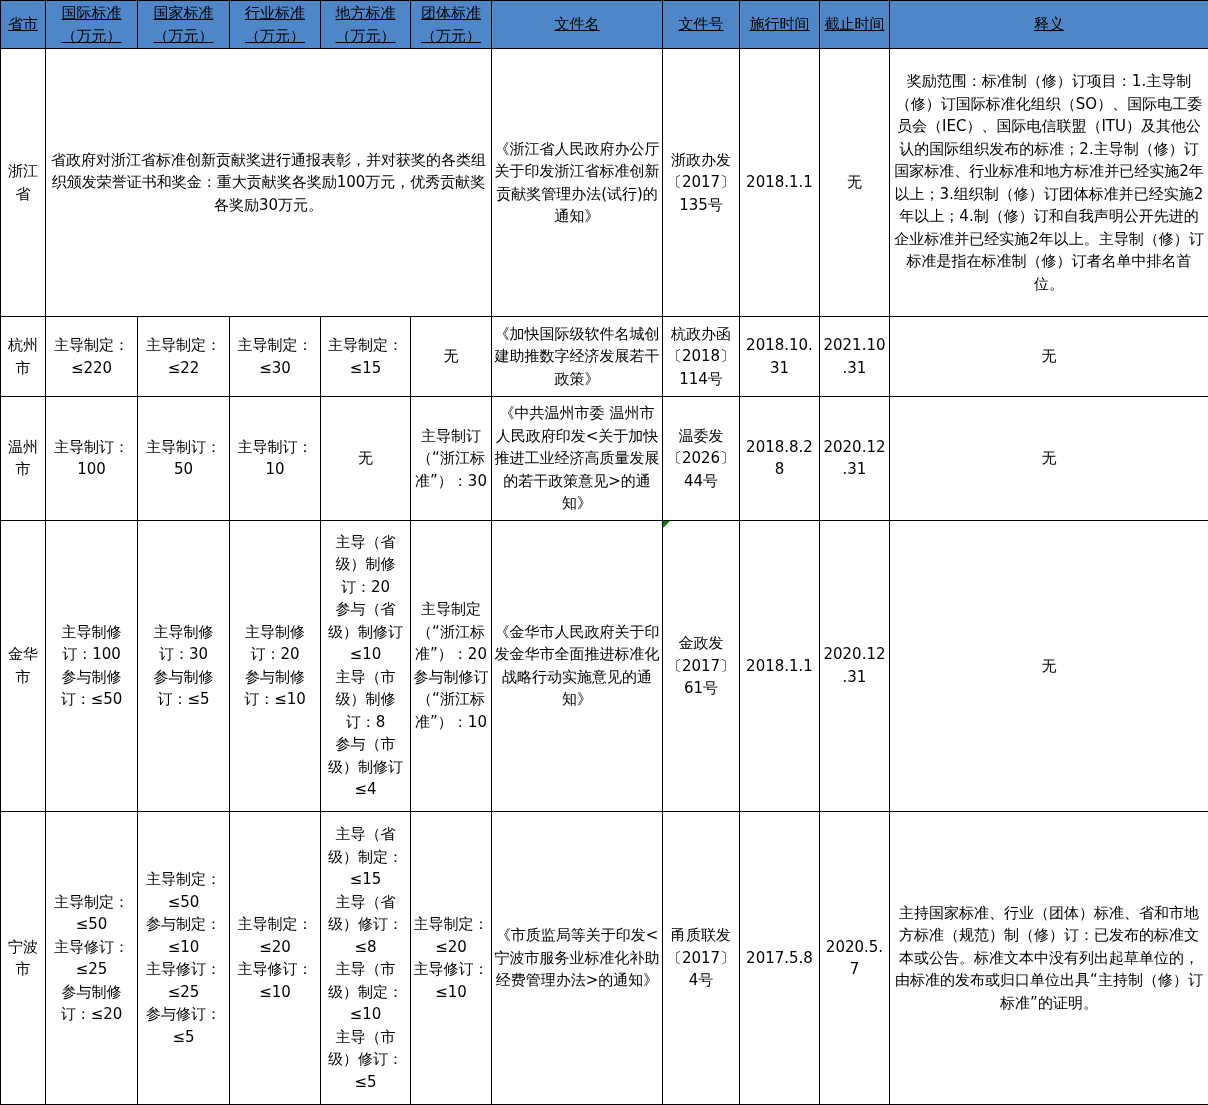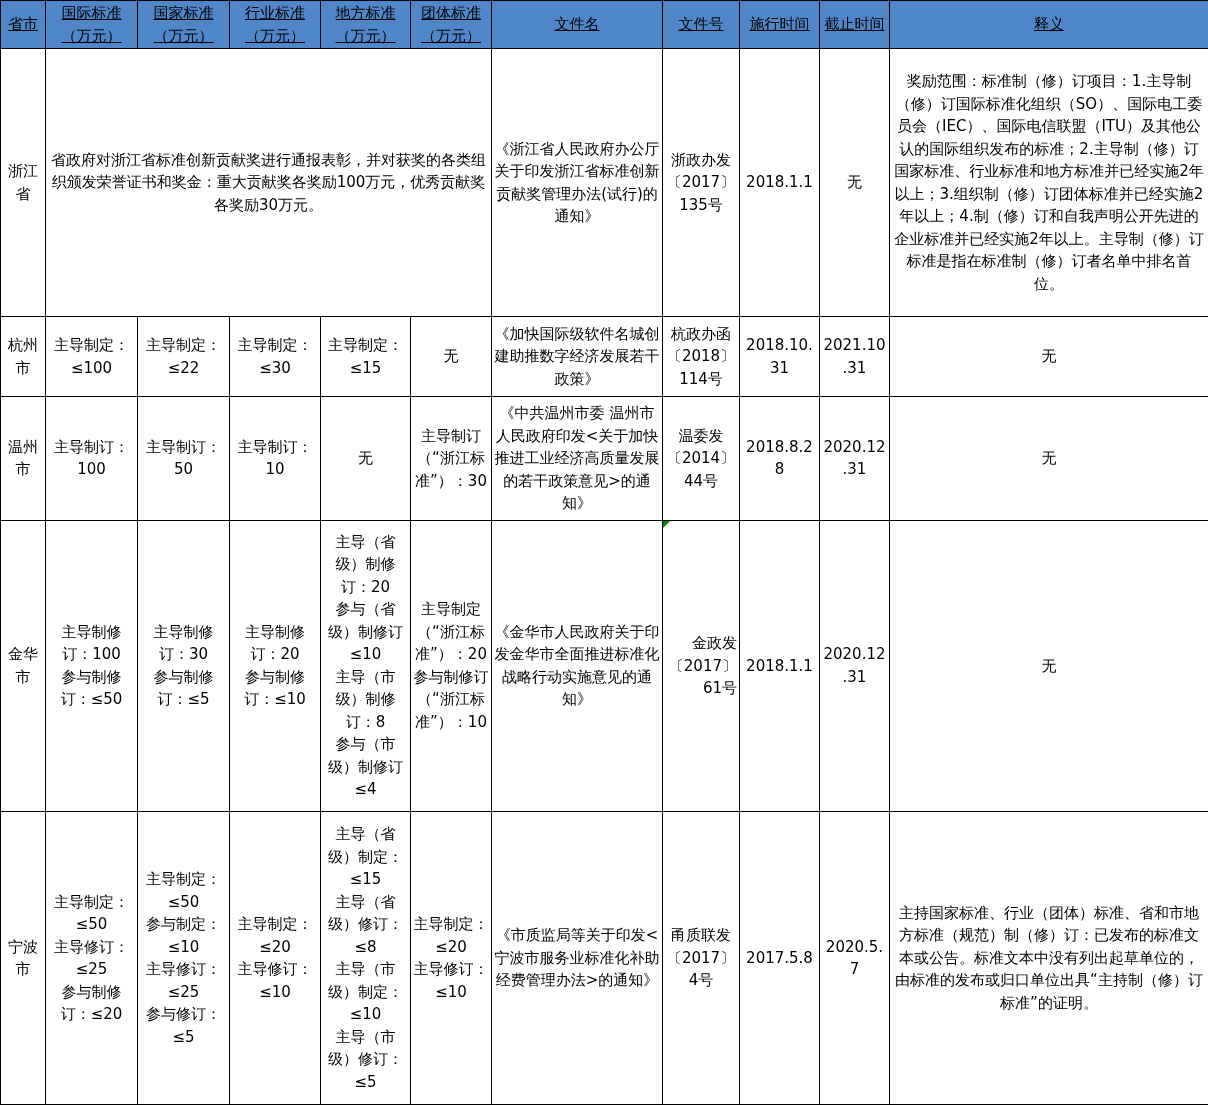--- a/index.html
+++ b/index.html
@@ -9,21 +9,21 @@
         font-size:15px;line-height:1.5;padding:1px 2px;
         white-space:pre-line;overflow-wrap:break-word;word-wrap:break-word;}
   thead tr{height:45px;text-decoration:underline;}
   th{background:#4E86C8;font-weight:400;}
   tbody tr:nth-child(1){height:251px;}
   tbody tr:nth-child(2){height:75px;padding-left:28px;}
   tbody tr:nth-child(3){height:110px;}
   tbody tr:nth-child(4){height:75px;}
   tbody tr:nth-child(5){height:274px;}
   tbody tr:nth-child(6){height:275px;}
-  td.doc-no-flagged{position:relative;text-align:right;}
+  td.doc-no-flagged{position:relative;}
   .corner-marker{position:absolute;left:0;top:0;width:0;height:0;
         border-top:7px solid #008000;border-right:7px solid transparent;}
 </style>
 </head>
 <body>
 
 <table>
   <colgroup>
     <col style="width:45px">
       <col style="width:92px">
@@ -57,40 +57,40 @@
       <td>浙江省</td>
       <td colspan="5">省政府对浙江省标准创新贡献奖进行通报表彰，并对获奖的各类组织颁发荣誉证书和奖金：重大贡献奖各奖励100万元，优秀贡献奖各奖励30万元。</td>
       <td>《浙江省人民政府办公厅关于印发浙江省标准创新贡献奖管理办法(试行)的通知》</td>
       <td>浙政办发〔2017〕135号</td>
       <td>2018.1.1</td>
       <td>无</td>
       <td>奖励范围：标准制（修）订项目：1.主导制（修）订国际标准化组织（SO）、国际电工委员会（IEC）、国际电信联盟（ITU）及其他公认的国际组织发布的标准；2.主导制（修）订国家标准、行业标准和地方标准并已经实施2年以上；3.组织制（修）订团体标准并已经实施2年以上；4.制（修）订和自我声明公开先进的企业标准并已经实施2年以上。主导制（修）订标准是指在标准制（修）订者名单中排名首位。</td>
     </tr>
     <tr>
       <td>杭州市</td>
-      <td>主导制定：≤100</td>
+      <td>主导制定：≤220</td>
       <td>主导制定：≤22</td>
       <td>主导制定：≤30</td>
       <td>主导制定：≤15</td>
       <td>无</td>
       <td>《加快国际级软件名城创建助推数字经济发展若干政策》</td>
       <td>杭政办函〔2018〕114号</td>
       <td>2018.10.31</td>
       <td>2021.10.31</td>
       <td>无</td>
     </tr>
     <tr>
       <td>温州市</td>
       <td>主导制订：100</td>
       <td>主导制订：50</td>
       <td>主导制订：10</td>
       <td>无</td>
       <td>主导制订（“浙江标准”）：30</td>
       <td>《中共温州市委 温州市人民政府印发&lt;关于加快推进工业经济高质量发展的若干政策意见&gt;的通知》</td>
-      <td>温委发〔2014〕44号</td>
+      <td>温委发〔2026〕44号</td>
       <td>2018.8.28</td>
       <td>2020.12.31</td>
       <td>无</td>
     </tr>
     <tr>
       <td>金华市</td>
       <td>主导制修订：100
 参与制修订：≤50</td>
       <td>主导制修订：30
 参与制修订：≤5</td>

